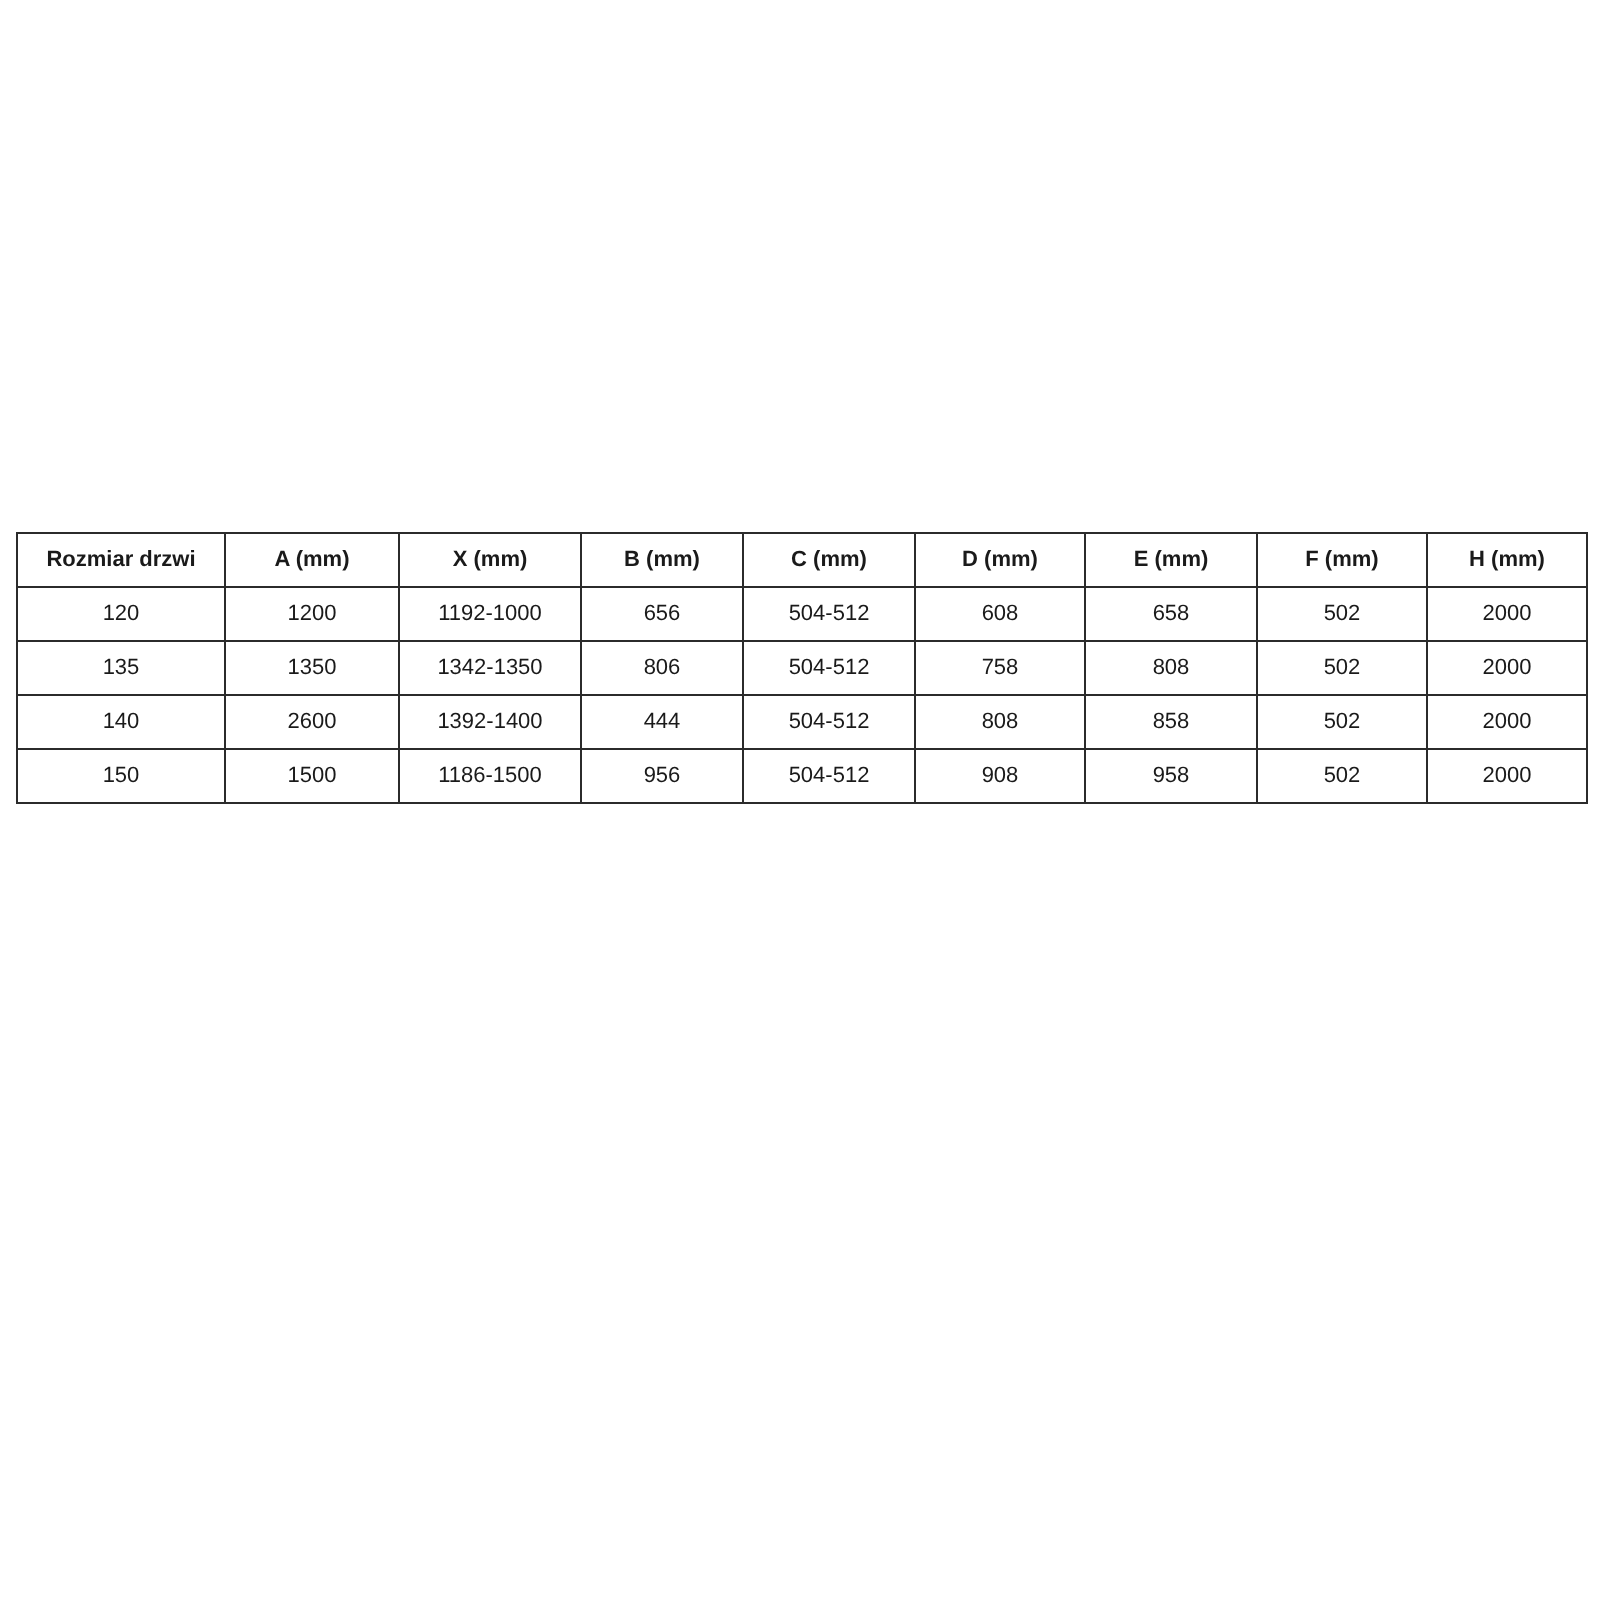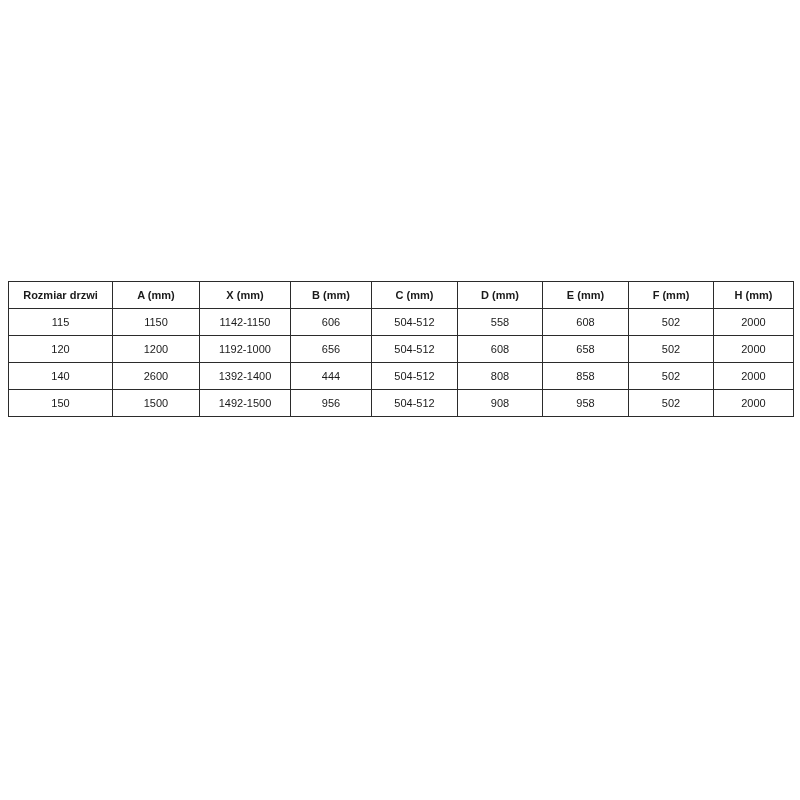--- a/index.html
+++ b/index.html
@@ -10,21 +10,21 @@
     overflow: hidden;
   }
   .page {
     position: relative;
     width: 800px; height: 800px;
     background: #ffffff;
   }
   .size-table-wrap {
     position: absolute;
     left: 8px;
-    top: 281px;
+    top: 266px;
     width: 785px;
   }
   table.size-table {
     border-collapse: collapse;
     table-layout: fixed;
     width: 785px;
     background: #ffffff;
   }
   table.size-table th,
   table.size-table td {
@@ -67,56 +67,56 @@
             <th>B (mm)</th>
             <th>C (mm)</th>
             <th>D (mm)</th>
             <th>E (mm)</th>
             <th>F (mm)</th>
             <th>H (mm)</th>
           </tr>
       </thead>
       <tbody>
           <tr>
-            <td>115</td>
-            <td>1150</td>
-            <td>1142-1150</td>
-            <td>606</td>
-            <td>504-512</td>
-            <td>558</td>
-            <td>608</td>
-            <td>502</td>
-            <td>2000</td>
-          </tr>
-          <tr>
             <td>120</td>
             <td>1200</td>
             <td>1192-1000</td>
             <td>656</td>
             <td>504-512</td>
             <td>608</td>
             <td>658</td>
+            <td>502</td>
+            <td>2000</td>
+          </tr>
+          <tr>
+            <td>135</td>
+            <td>1350</td>
+            <td>1342-1350</td>
+            <td>806</td>
+            <td>504-512</td>
+            <td>758</td>
+            <td>808</td>
             <td>502</td>
             <td>2000</td>
           </tr>
           <tr>
             <td>140</td>
             <td>2600</td>
             <td>1392-1400</td>
             <td>444</td>
             <td>504-512</td>
             <td>808</td>
             <td>858</td>
             <td>502</td>
             <td>2000</td>
           </tr>
           <tr>
             <td>150</td>
             <td>1500</td>
-            <td>1492-1500</td>
+            <td>1186-1500</td>
             <td>956</td>
             <td>504-512</td>
             <td>908</td>
             <td>958</td>
             <td>502</td>
             <td>2000</td>
           </tr>
         </tbody>
     </table>
   </div>

